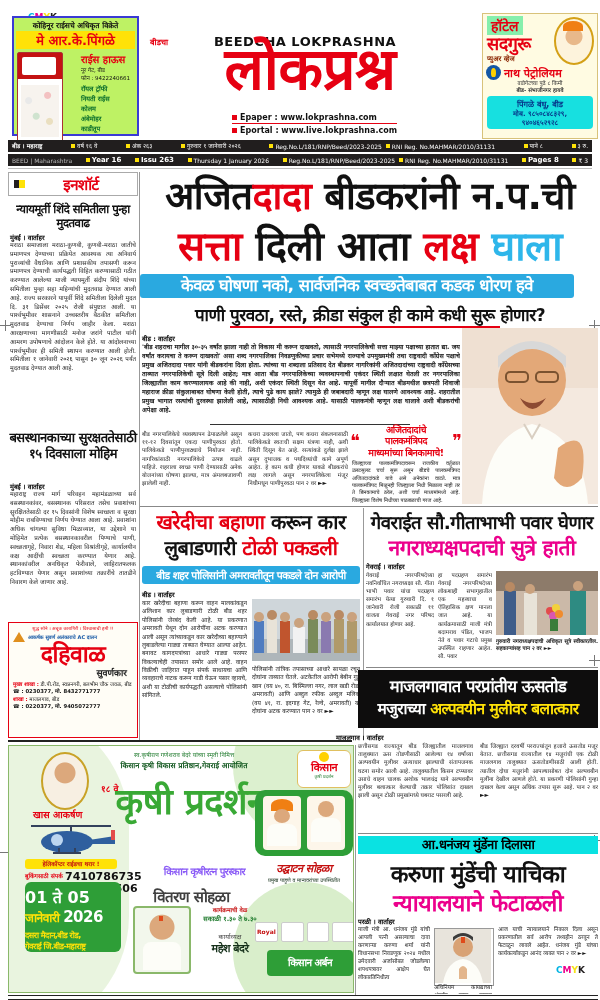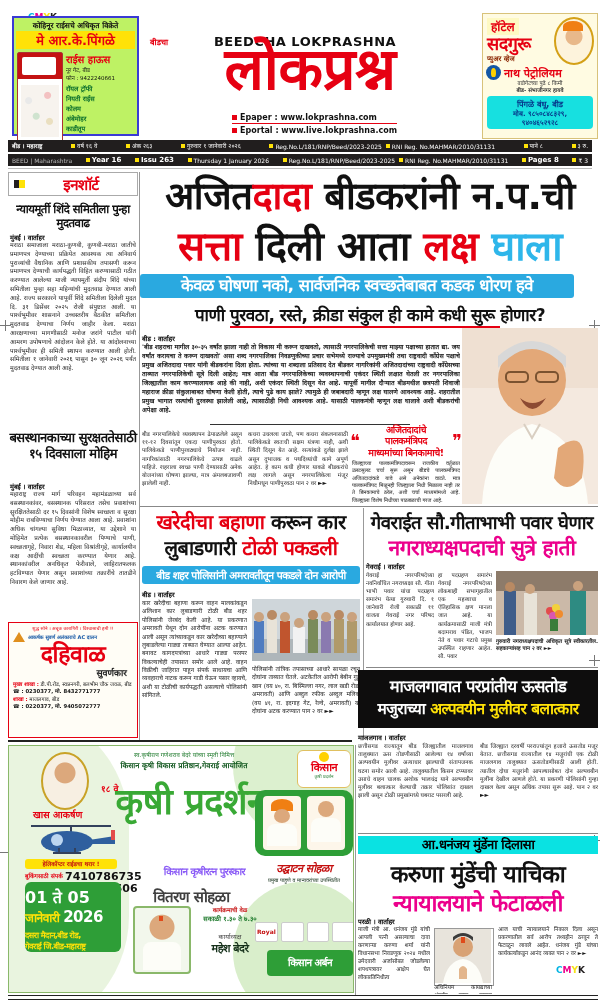--- a/index.html
+++ b/index.html
@@ -48,21 +48,21 @@
 
   <div class="crop" style="left:0px;top:320px;"></div>
   <div class="crop" style="left:589px;top:320px;"></div>
   <div class="crop" style="left:589px;top:655px;"></div>
   <div class="crop" style="left:589px;top:835px;"></div>
   <div class="abs" style="left:0px;top:852px;width:8px;height:1px;background:#777;"></div>
 
   <div class="abs ricead" style="left:12px;top:16px;width:127px;height:120px;">
     <div class="c b" style="font-size:7.5px;padding-top:2px;">कोहिनूर राईसचे अधिकृत विक्रेते</div>
     <div class="c b red" style="background:#ffe207;font-size:13px;margin:1px 2px;">मे आर.के.पिंगळे</div>
-    <div style="display:flex;padding:2px 3px;gap:3px;">
+    <div style="display:flex;padding:2px 3px;gap:18px;">
       <div style="width:44px;height:88px;border:1px solid #a33;border-radius:2px;background:
         linear-gradient(#c41212 0 30%, #fff 30% 100%);position:relative;overflow:hidden;">
         <div style="position:absolute;left:4px;top:4px;width:34px;height:18px;background:#fff;border-radius:2px;"></div>
         <div style="position:absolute;left:3px;top:32px;width:38px;height:52px;background:
           radial-gradient(circle at 20% 30%, #e9e9e9 3px, transparent 4px),
           radial-gradient(circle at 70% 20%, #f3c1c1 3px, transparent 4px),
           radial-gradient(circle at 40% 60%, #cfe3cf 3px, transparent 4px),
           radial-gradient(circle at 75% 70%, #eadfc0 3px, transparent 4px),#f7f3ee;"></div>
       </div>
       <div style="flex:1;">
@@ -90,21 +90,21 @@
     </div>
     <div style="display:flex;align-items:center;gap:3px;margin-top:2px;">
       <span style="width:5px;height:5px;background:#e60012;display:inline-block;"></span>
       <span>Eportal : www.live.lokprashna.com</span>
     </div>
   </div>
 
   <div class="abs" style="left:482px;top:13px;width:116px;height:126px;background:#fffbe2;border:1px solid #d8c27a;box-sizing:border-box;">
     <div style="display:flex;">
       <div style="flex:1;padding:2px 0 0 4px;">
-        <div class="b red" style="background:#fef9c3;display:inline-block;font-size:12px;padding:0 4px;">हॉटेल</div>
+        <div class="b red" style="background:#86efac;display:inline-block;font-size:14px;padding:0 4px;">हॉटेल</div>
         <div class="b red dev" style="font-size:18px;line-height:1.05;">सदगुरू</div>
         <div class="b" style="font-size:7px;color:#8a2500;">प्युअर व्हेज</div>
       </div>
       <div style="width:36px;height:44px;margin:3px 3px 0 0;border:2px solid #d4a017;border-radius:50%;background:radial-gradient(circle at 50% 40%, #e8b88a 8px, #fdf3dc 9px);position:relative;overflow:hidden;">
         <div style="position:absolute;left:7px;top:2px;width:20px;height:10px;background:#f07f13;border-radius:50% 50% 0 0;"></div>
       </div>
     </div>
     <div style="display:flex;align-items:center;gap:3px;padding-left:3px;">
       <div style="width:15px;height:15px;border-radius:50%;background:#1457a5;position:relative;">
         <div style="position:absolute;left:5px;top:3px;width:5px;height:9px;background:#ffd100;border-radius:50% 50% 40% 40%;"></div>
@@ -339,21 +339,21 @@
   <div class="abs j clip" style="left:496px;top:638px;width:102px;height:26px;font-size:5.4px;font-weight:bold;color:#222;line-height:1.35;">गुरुवारी नगराध्यक्षपदाची अधिकृत सूत्रे स्वीकारतील. सहकाऱ्यांसह    पान २ वर ►►</div>
 
   <div class="hline" style="left:366px;top:667px;width:232px;background:#888;"></div>
 
   <div class="abs" style="left:358px;top:670px;width:240px;height:58px;background:#0e0d0d;color:#fff;">
     <div class="c b dev" style="font-size:16.5px;margin-top:4px;white-space:nowrap;">माजलगावात परप्रांतीय ऊसतोड</div>
     <div class="c b dev" style="font-size:15.5px;white-space:nowrap;">
       <span>मजुराच्या </span><span style="color:#ffe207;">अल्पवयीन मुलीवर बलात्कार</span>
     </div>
   </div>
-  <div class="abs byline" style="left:358px;top:733px;">माजलगाव । वार्ताहर</div>
+  <div class="abs byline" style="left:336px;top:733px;">माजलगाव । वार्ताहर</div>
   <div class="abs j tiny clip" style="left:358px;top:742px;width:115px;height:88px;font-size:5.8px;">छत्तीसगड राज्यातून बीड जिल्ह्यातील माजलगाव तालुक्यात ऊस तोडणीसाठी आलेल्या १४ वर्षांच्या अल्पवयीन मुलीवर अत्याचार झाल्याची संतापजनक घटना समोर आली आहे. तालुक्यातील किसन टप्प्यावर उसाचे वाहन चालक अशोक भालचंद्र याने अल्पवयीन मुलीवर बलात्कार केल्याची तक्रार पोलिसांत दाखल झाली असून टोळी प्रमुखांमध्ये घबराट पसरली आहे.</div>
   <div class="abs j tiny clip" style="left:480px;top:742px;width:118px;height:88px;font-size:5.8px;">बीड जिल्ह्यात दरवर्षी परराज्यांतून हजारो ऊसतोड मजूर येतात. छत्तीसगड राज्यातील १४ मजुरांची एक टोळी माजलगाव तालुक्यात ऊसतोडणीसाठी आली होती. त्यातील दोघा मजुरांनी आपल्यासोबत दोन अल्पवयीन मुलींना देखील आणले होते. या प्रकरणी पोलिसांनी गुन्हा दाखल केला असून अधिक तपास सुरू आहे.    पान २ वर ►►</div>
 
   <div class="hline" style="left:358px;top:833px;width:240px;background:#888;"></div>
   <div class="vline" style="left:355px;top:745px;height:250px;"></div>
 
   <div class="abs c b dev" style="left:358px;top:836px;width:240px;height:18px;line-height:18px;background:#0ae2e2;color:#000;font-size:13px;">आ.धनंजय मुंडेंना दिलासा</div>
   <div class="abs c b dev" style="left:358px;top:857px;width:240px;font-size:23px;white-space:nowrap;">करुणा मुंडेंची याचिका</div>
   <div class="abs c b dev mag" style="left:358px;top:886px;width:240px;font-size:23px;white-space:nowrap;">न्यायालयाने फेटाळली</div>
   <div class="abs byline" style="left:358px;top:917px;">परळी । वार्ताहर</div>

